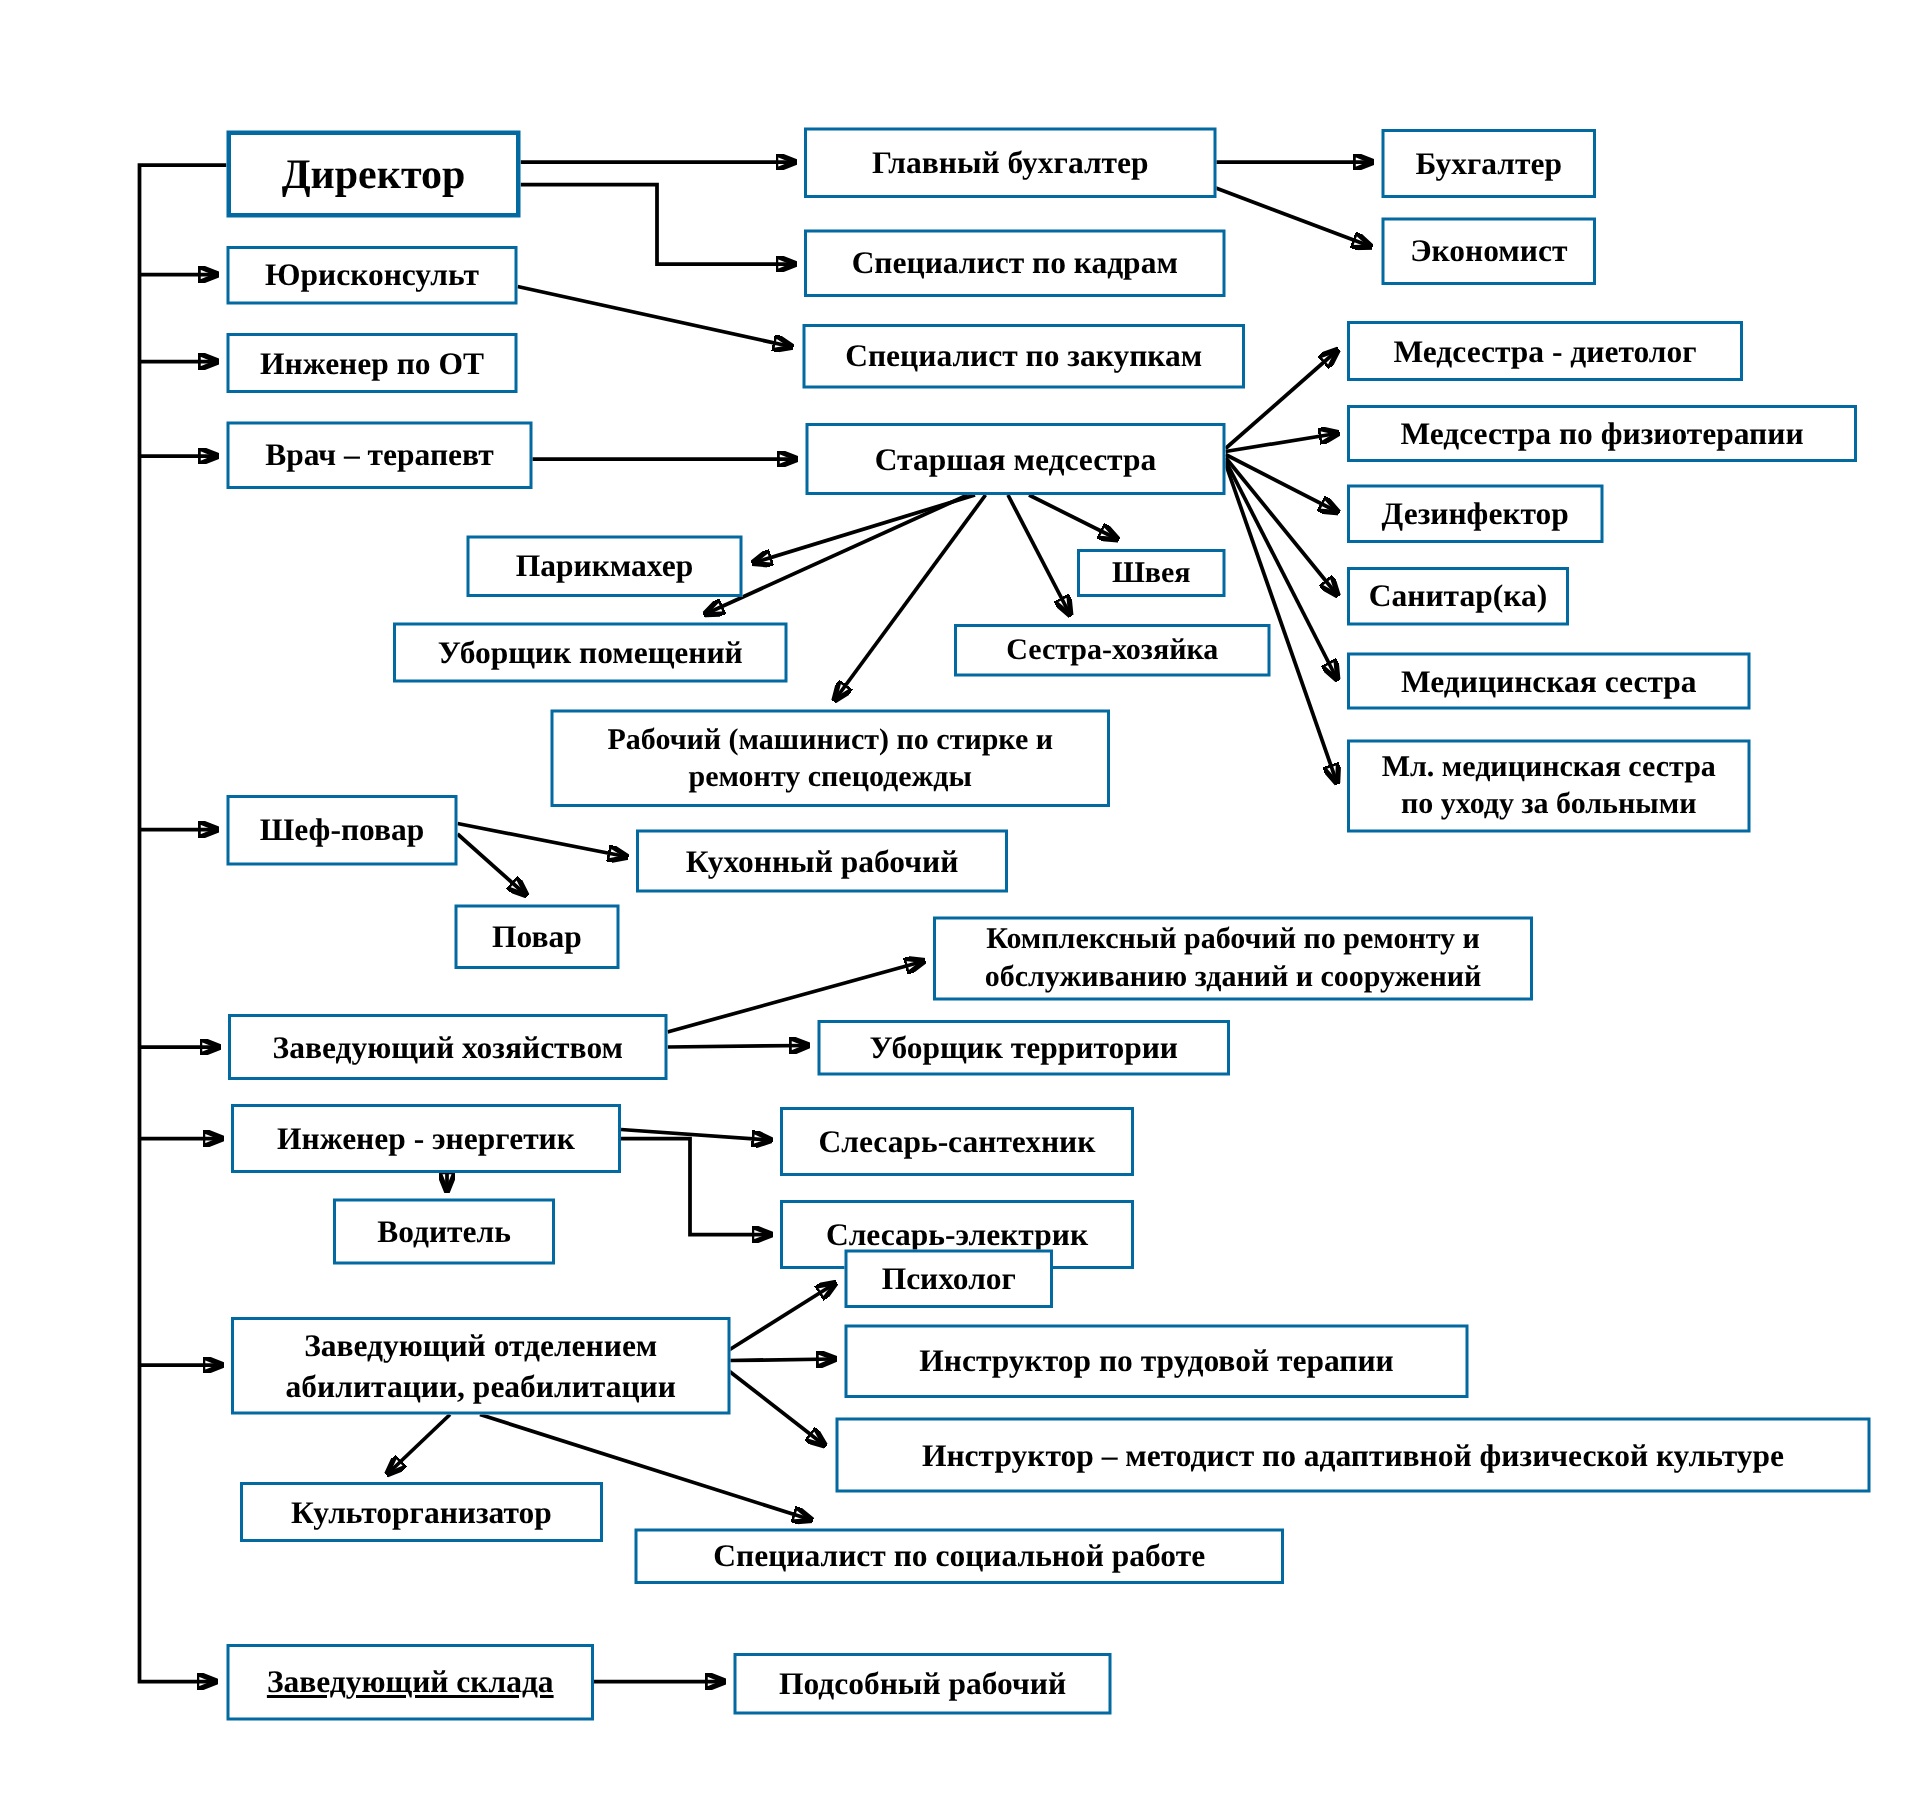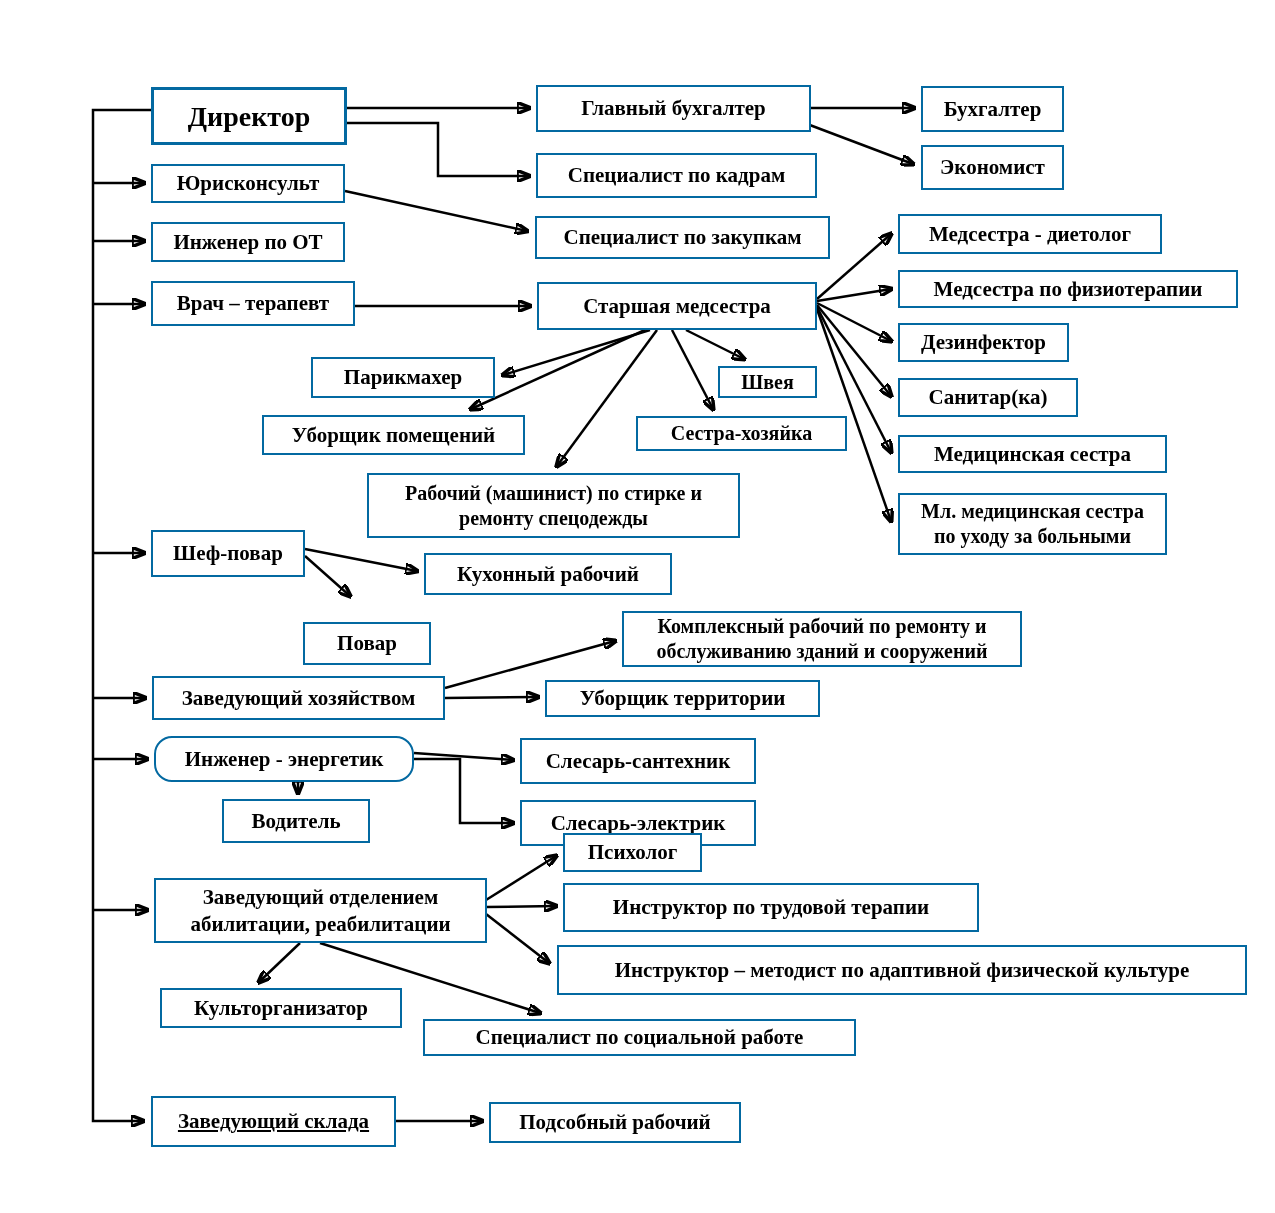--- a/index.html
+++ b/index.html
@@ -99,42 +99,42 @@
   <div class="node" style="left:536px;top:85px;width:275px;height:47px;">Главный бухгалтер</div>
   <div class="node" style="left:921px;top:86px;width:143px;height:46px;">Бухгалтер</div>
   <div class="node" style="left:921px;top:145px;width:143px;height:45px;font-family:Liberation Serif, serif;">Экономист</div>
   <div class="node" style="left:536px;top:153px;width:281px;height:45px;">Специалист по кадрам</div>
   <div class="node" style="left:535px;top:216px;width:295px;height:43px;">Специалист по закупкам</div>
 
   <div class="node" style="left:537px;top:282px;width:280px;height:48px;">Старшая медсестра</div>
   <div class="node" style="left:898px;top:214px;width:264px;height:40px;">Медсестра - диетолог</div>
   <div class="node" style="left:898px;top:270px;width:340px;height:38px;">Медсестра по физиотерапии</div>
   <div class="node" style="left:898px;top:323px;width:171px;height:39px;">Дезинфектор</div>
-  <div class="node" style="left:898px;top:378px;width:180px;height:39px;">Санитар(ка)</div>
+  <div class="node" style="left:898px;top:378px;width:148px;height:39px;">Санитар(ка)</div>
   <div class="node" style="left:898px;top:435px;width:269px;height:38px;">Медицинская сестра</div>
   <div class="node fs20" style="left:898px;top:493px;width:269px;height:62px;">Мл. медицинская сестра
 по уходу за больными</div>
 
   <div class="node" style="left:311px;top:357px;width:184px;height:41px;">Парикмахер</div>
   <div class="node" style="left:262px;top:415px;width:263px;height:40px;">Уборщик помещений</div>
   <div class="node fs20" style="left:718px;top:366px;width:99px;height:32px;">Швея</div>
   <div class="node fs20" style="left:636px;top:416px;width:211px;height:35px;">Сестра-хозяйка</div>
   <div class="node fs20" style="left:367px;top:473px;width:373px;height:65px;">Рабочий (машинист) по стирке и
 ремонту спецодежды</div>
 
   <div class="node" style="left:151px;top:530px;width:154px;height:47px;">Шеф-повар</div>
   <div class="node" style="left:424px;top:553px;width:248px;height:42px;">Кухонный рабочий</div>
-  <div class="node" style="left:303px;top:622px;width:128px;height:43px;">Повар</div>
+  <div class="node" style="left:303px;top:603px;width:110px;height:43px;">Повар</div>
 
   <div class="node" style="left:152px;top:676px;width:293px;height:44px;">Заведующий хозяйством</div>
   <div class="node fs20" style="left:622px;top:611px;width:400px;height:56px;">Комплексный рабочий по ремонту и
 обслуживанию зданий и сооружений</div>
   <div class="node" style="left:545px;top:680px;width:275px;height:37px;">Уборщик территории</div>
 
-  <div class="node" style="left:154px;top:736px;width:260px;height:46px;border-radius:18px;">Инженер - энергетик</div>
+  <div class="node" style="left:154px;top:736px;width:260px;height:46px;">Инженер - энергетик</div>
   <div class="node" style="left:222px;top:799px;width:148px;height:44px;">Водитель</div>
   <div class="node" style="left:520px;top:738px;width:236px;height:46px;">Слесарь-сантехник</div>
   <div class="node" style="left:520px;top:800px;width:236px;height:46px;">Слесарь-электрик</div>
 
   <div class="node" style="left:154px;top:878px;width:333px;height:65px;">Заведующий отделением
 абилитации, реабилитации</div>
   <div class="node" style="left:563px;top:833px;width:139px;height:39px;">Психолог</div>
   <div class="node" style="left:563px;top:883px;width:416px;height:49px;">Инструктор по трудовой терапии</div>
   <div class="node" style="left:557px;top:945px;width:690px;height:50px;">Инструктор – методист по адаптивной физической культуре</div>
   <div class="node" style="left:160px;top:988px;width:242px;height:40px;">Культорганизатор</div>

